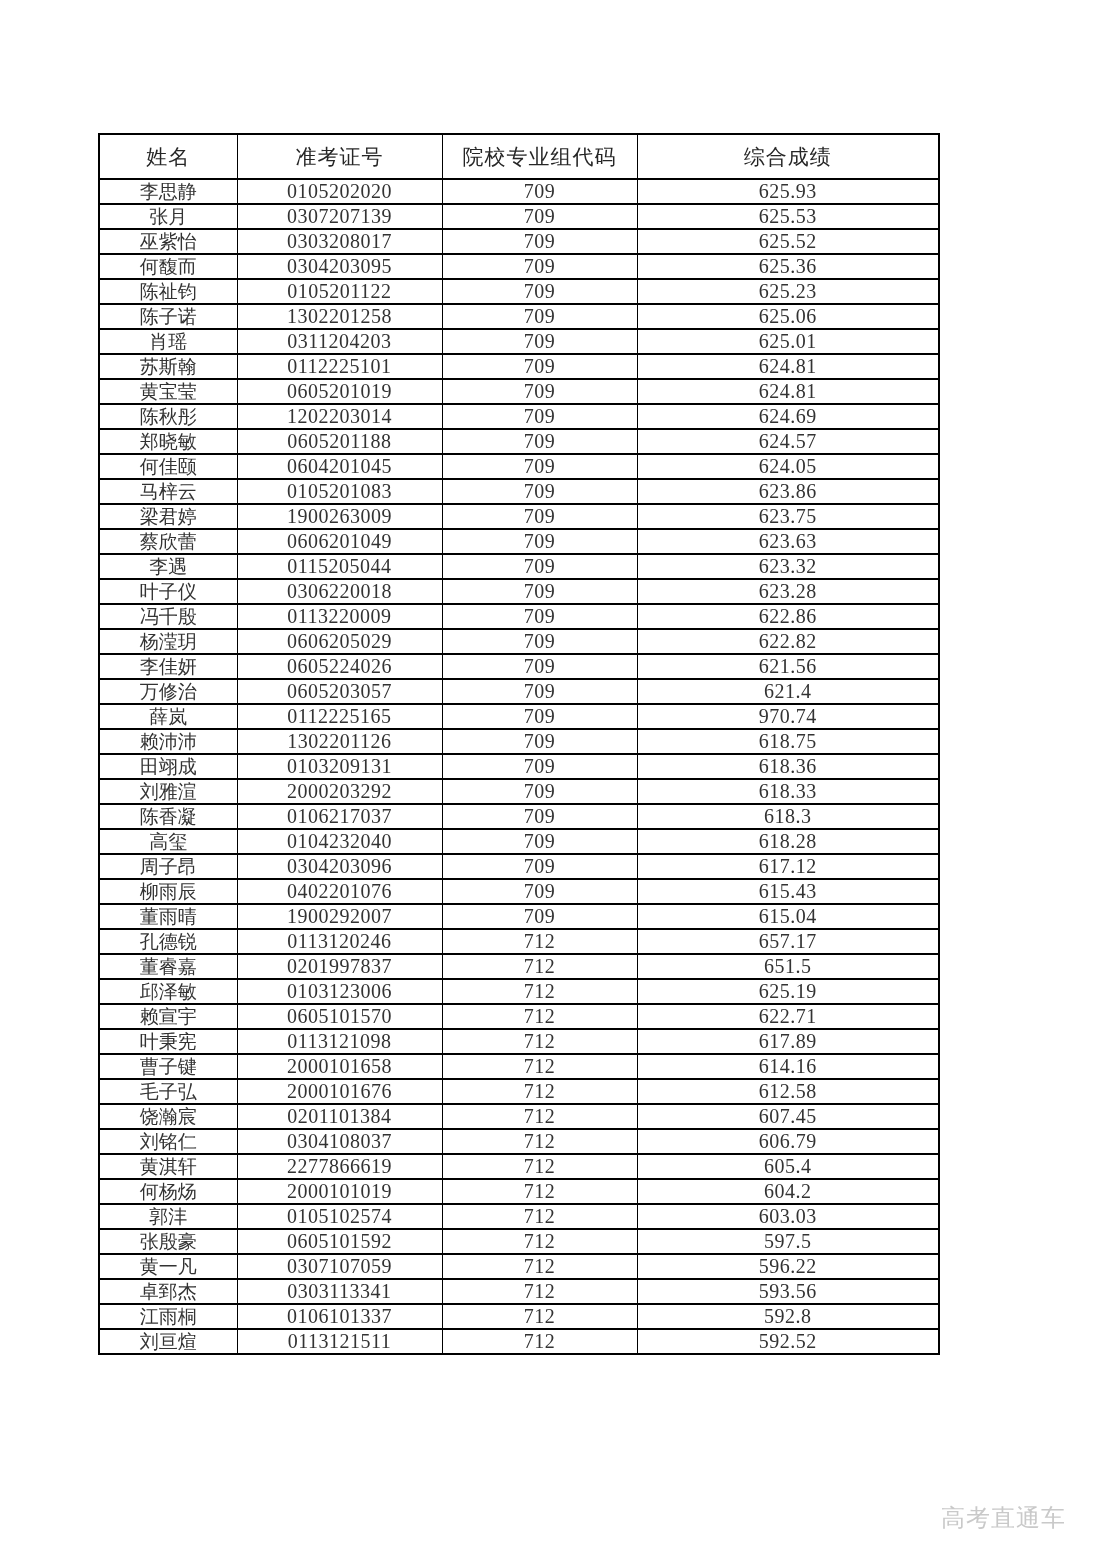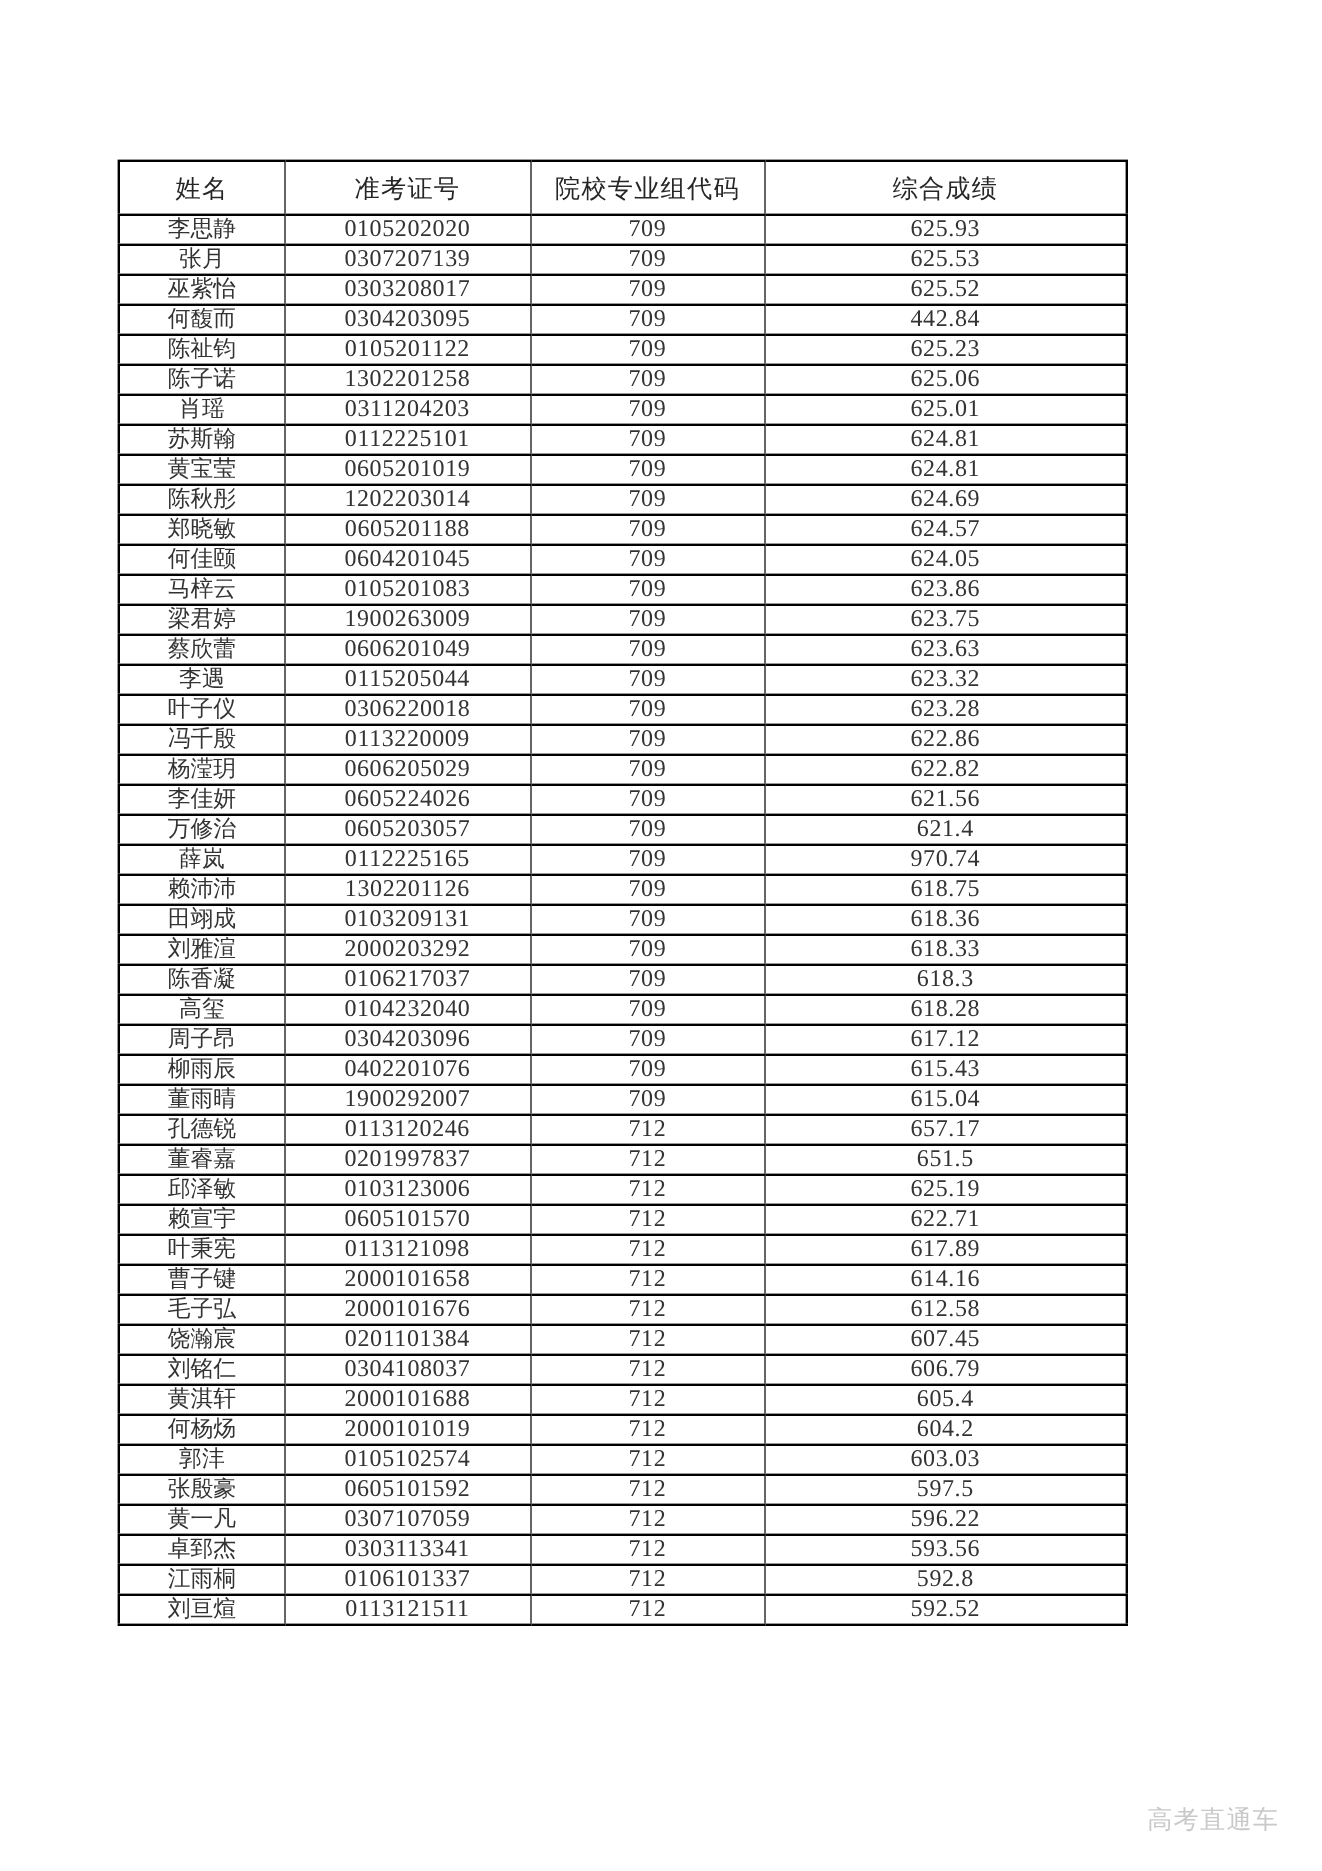--- a/index.html
+++ b/index.html
@@ -57,21 +57,21 @@
   tbody td.cell-ticket,
   tbody td.cell-group,
   tbody td.cell-score {
     font-size: 20px;
     letter-spacing: 0.5px;
   }
   .watermark {
     position: absolute;
     top: 1502px;
     right: 36px;
-    font-size: 21px;
+    font-size: 24px;
     letter-spacing: 1px;
     color: #c9c9c9;
     font-family: "Liberation Sans", "DejaVu Sans", sans-serif;
   }
 </style>
 </head>
 <body>
 
 <div class="table-wrap">
   <table class="score-table">
@@ -105,21 +105,21 @@
         <tr>
           <td class="cell-name">巫紫怡</td>
           <td class="cell-ticket">0303208017</td>
           <td class="cell-group">709</td>
           <td class="cell-score">625.52</td>
         </tr>
         <tr>
           <td class="cell-name">何馥而</td>
           <td class="cell-ticket">0304203095</td>
           <td class="cell-group">709</td>
-          <td class="cell-score">442.84</td>
+          <td class="cell-score">625.36</td>
         </tr>
         <tr>
           <td class="cell-name">陈祉钧</td>
           <td class="cell-ticket">0105201122</td>
           <td class="cell-group">709</td>
           <td class="cell-score">625.23</td>
         </tr>
         <tr>
           <td class="cell-name">陈子诺</td>
           <td class="cell-ticket">1302201258</td>
@@ -319,21 +319,21 @@
           <td class="cell-score">607.45</td>
         </tr>
         <tr>
           <td class="cell-name">刘铭仁</td>
           <td class="cell-ticket">0304108037</td>
           <td class="cell-group">712</td>
           <td class="cell-score">606.79</td>
         </tr>
         <tr>
           <td class="cell-name">黄淇轩</td>
-          <td class="cell-ticket">2000101688</td>
+          <td class="cell-ticket">2277866619</td>
           <td class="cell-group">712</td>
           <td class="cell-score">605.4</td>
         </tr>
         <tr>
           <td class="cell-name">何杨炀</td>
           <td class="cell-ticket">2000101019</td>
           <td class="cell-group">712</td>
           <td class="cell-score">604.2</td>
         </tr>
         <tr>

